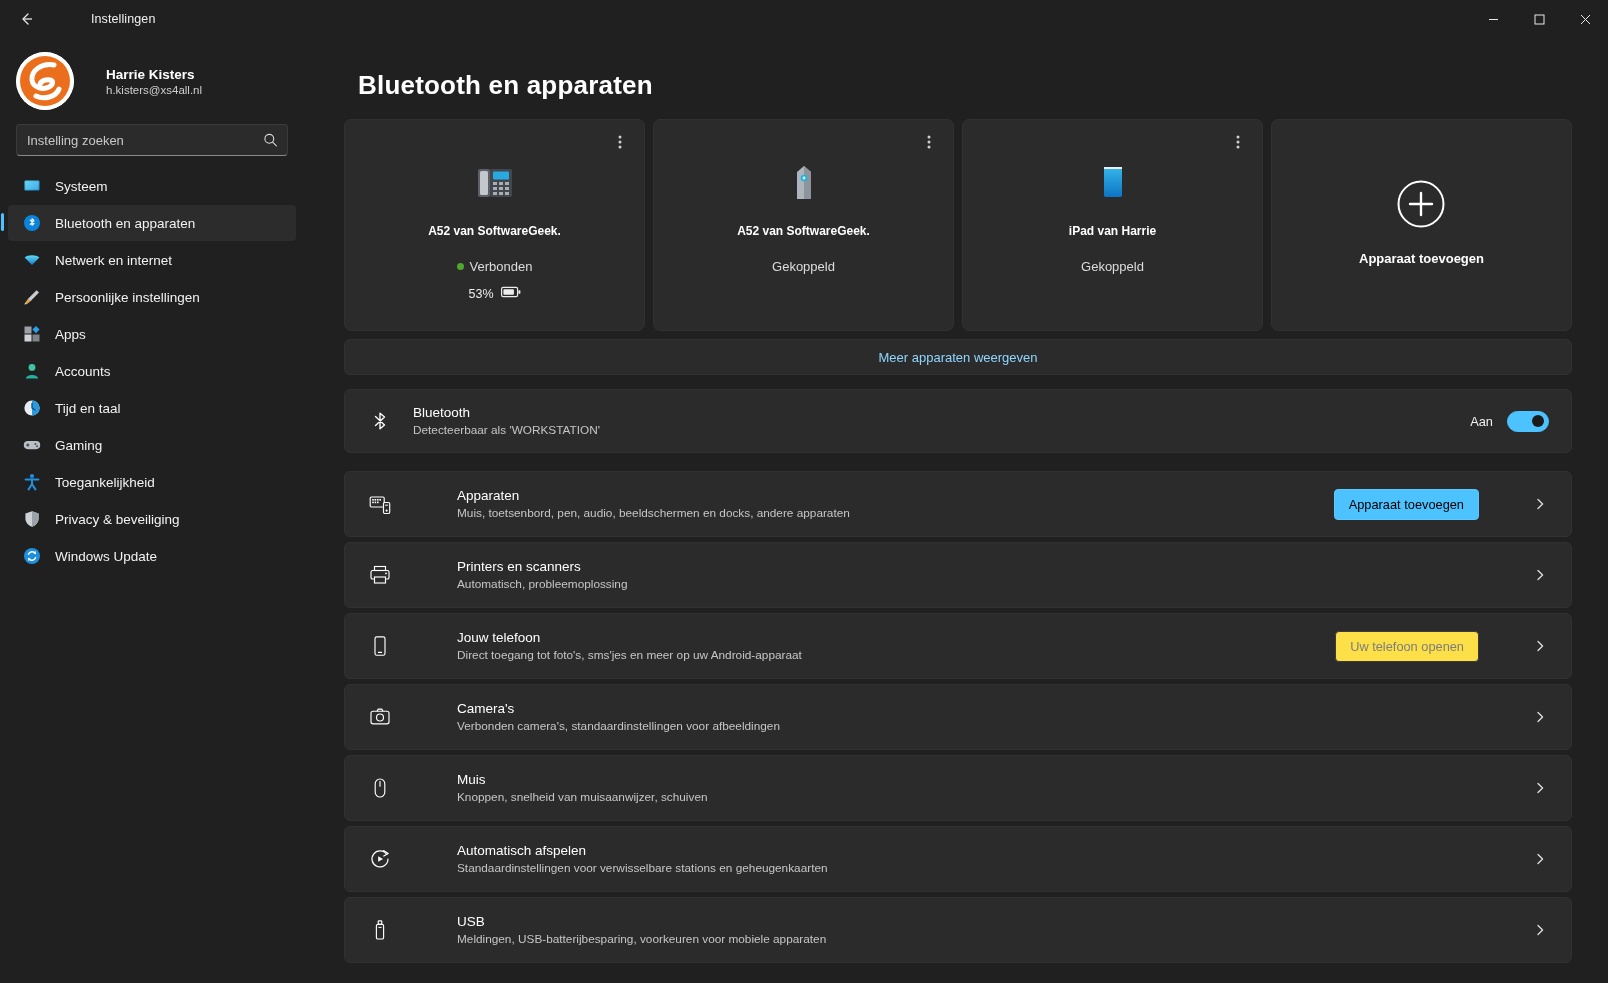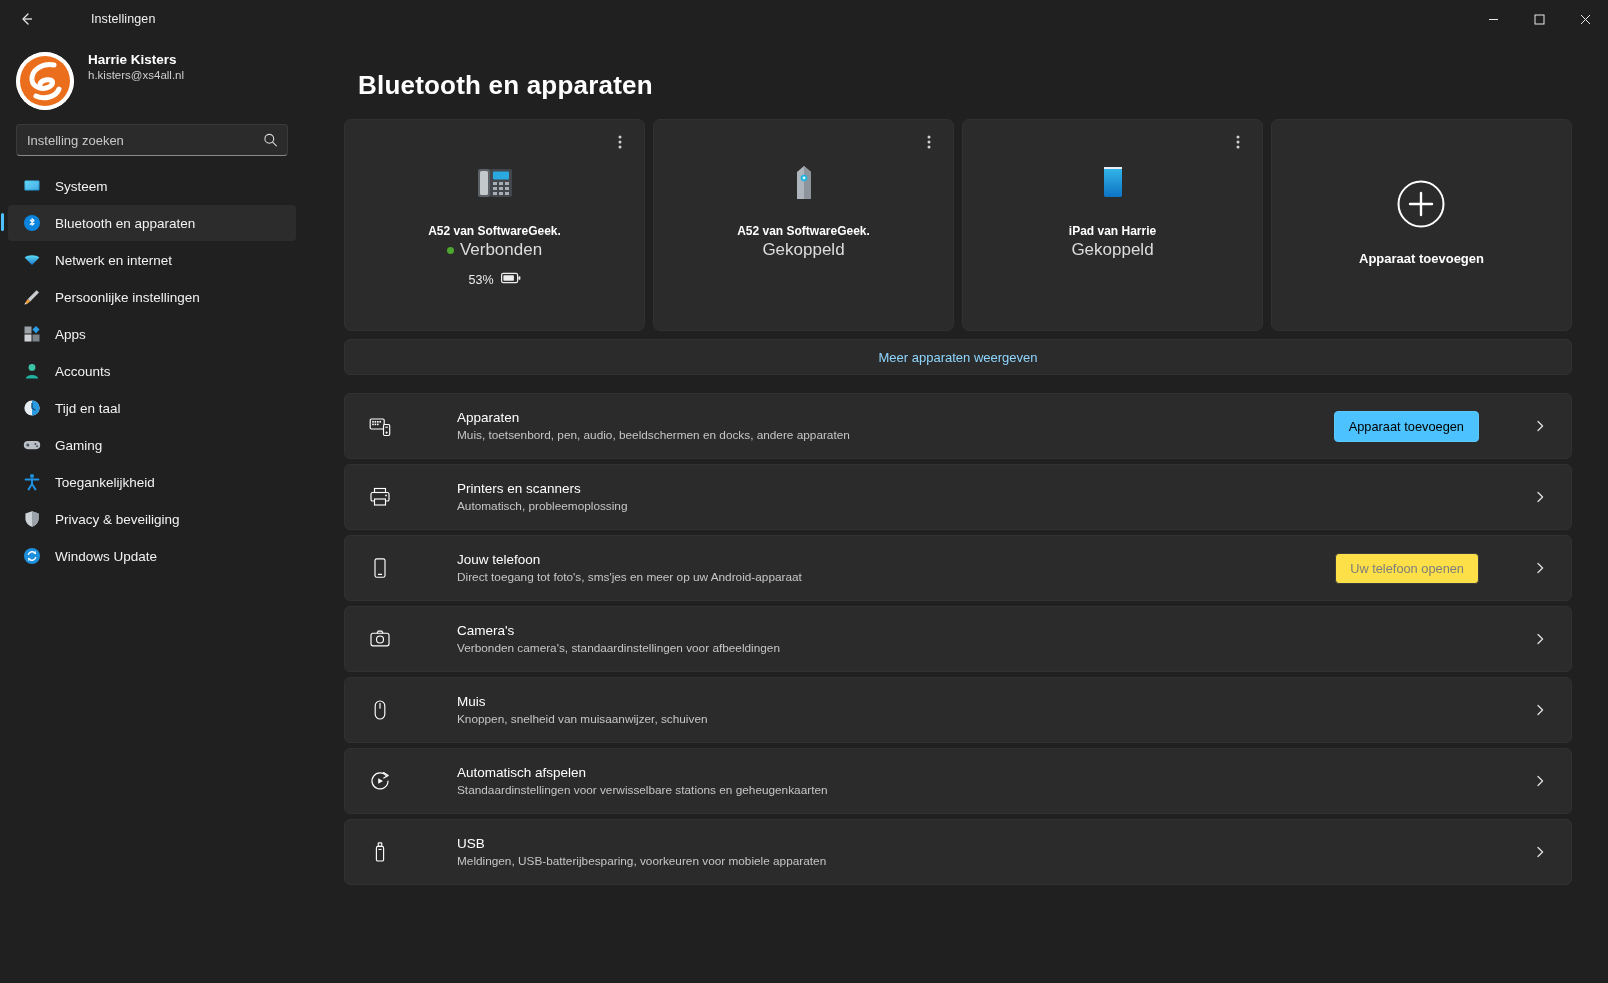--- a/index.html
+++ b/index.html
@@ -40,21 +40,21 @@
 
   
   .sidebar {
     width: 304px; flex: 0 0 304px;
     background: #202020;
     padding: 0 8px;
     display: flex; flex-direction: column;
     overflow: hidden;
   }
   .account {
-    display: flex; align-items: flex-start; gap: 14px;
+    display: flex; align-items: center; gap: 32px;
     padding: 8px 0 10px 8px; margin-top: 6px;
   }
   .avatar {
     width: 58px; height: 58px; border-radius: 50%;
     background: #ffffff; position: relative; overflow: hidden;
     flex: 0 0 58px;
   }
   .avatar .glyph {
     position: absolute; inset: 0;
     display: flex; align-items: center; justify-content: center;
@@ -129,21 +129,21 @@
     cursor: pointer; color: #d0d0d0; font-size: 15px; line-height: 1;
   }
   .card-icon {
     margin-top: 38px; height: 48px;
     display: flex; align-items: center; justify-content: center;
   }
   .card-name {
     margin-top: 18px; font-size: 12px; font-weight: bold; color: #ffffff; text-align: center;
   }
   .card-status {
-    margin-top: 2px; font-size: 17px; color: #dcdcdc;
+    margin-top: 21px; font-size: 13px; color: #dcdcdc;
     display: flex; align-items: center; gap: 6px; justify-content: center;
   }
   .dot-online { width: 7px; height: 7px; border-radius: 50%; background: #4ea72e; flex: 0 0 7px; }
   .card-battery {
     margin-top: 12px; font-size: 12.5px; color: #ededed;
     display: flex; align-items: center; gap: 7px;
   }
   .card.add {
     justify-content: center; align-items: center;
   }
@@ -519,20 +519,38 @@
             <div class="add-label">Apparaat toevoegen</div>
           </div>
         </div>
 
       </div>
 
       <div class="more-row">
         <span class="more-link">Meer apparaten weergeven</span>
       </div>
 
+      <div class="bt-row">
+        <span class="row-ico">
+          <svg width="20" height="22" viewBox="0 0 20 22" fill="none">
+            <path d="M5.5 6.4 L14.5 15 L10 18.8 L10 3.2 L14.5 7 L5.5 15.6" stroke="#ffffff" stroke-width="1.35" stroke-linejoin="round" stroke-linecap="round"></path>
+          </svg>
+        </span>
+        <div class="row-text">
+          <div class="row-title">Bluetooth</div>
+          <div class="row-sub">Detecteerbaar als 'WORKSTATION'</div>
+        </div>
+        <div class="row-spacer"></div>
+        <div class="toggle-wrap">
+          <span class="toggle-label">Aan</span>
+          <div class="toggle">
+            <span class="knob"></span>
+          </div>
+        </div>
+      </div>
 
       <div class="rows">
 
         <div class="row">
           <span class="row-ico">
             <svg width="22" height="22" viewBox="0 0 22 22" fill="none">
               <rect x="1.2" y="4" width="14" height="10" rx="1.2" stroke="#ffffff" stroke-width="1.15"></rect>
               <g fill="#ffffff">
                   <rect x="3.2" y="6" width="1.6" height="1.6"></rect>
                   <rect x="5.6" y="6" width="1.6" height="1.6"></rect>

